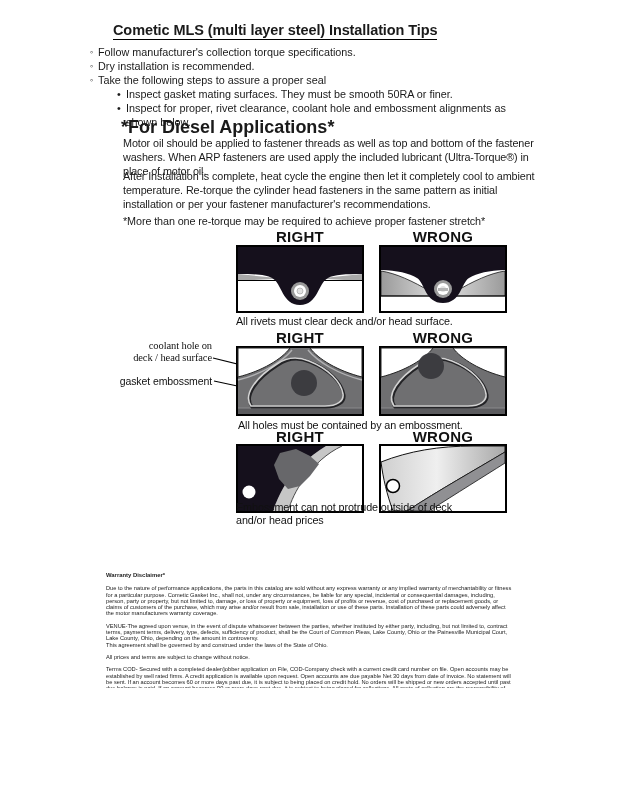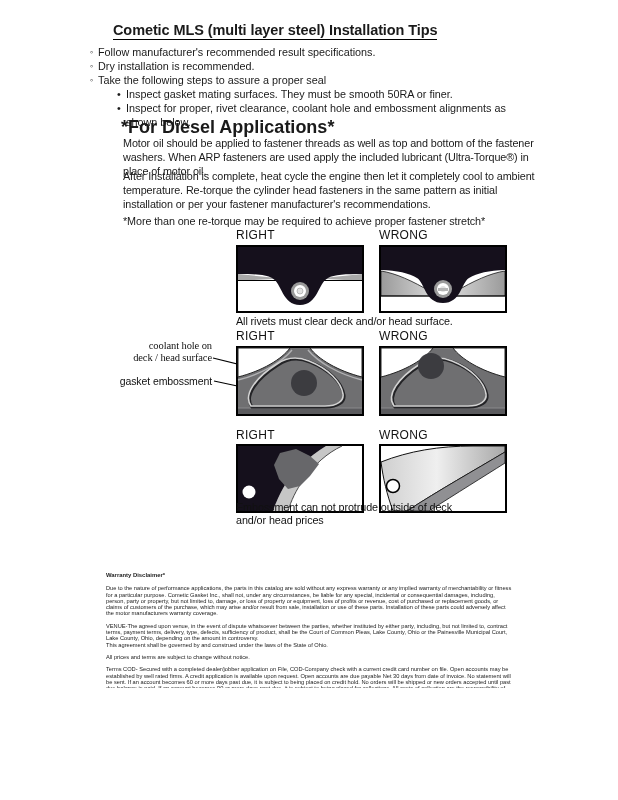--- a/index.html
+++ b/index.html
@@ -25,21 +25,21 @@
   .blist{left:90px;top:45px;width:440px;font-size:10.8px;line-height:14px;}
   .b-row{display:flex;}
   .b-dot{width:8px;flex:0 0 8px;font-size:9px;line-height:14px;}
   .sb-row{display:flex;padding-left:27px;}
   .sb-dot{width:9px;flex:0 0 9px;}
   .diesel-h{left:121px;top:117px;font-size:18px;font-weight:bold;}
   .para{left:103px;width:416px;font-size:10.8px;line-height:14px;letter-spacing:-0.1px;margin-left:20px;}
   .p1{top:136px;}
   .p2{top:169px;}
   .note{top:214px;}
-  .rw{font-size:12px;letter-spacing:0.3px;color:#111;width:128px;text-align:left;}
+  .rw{font-size:15px;letter-spacing:0.3px;color:#111;width:128px;text-align:center;font-weight:bold;}
   .dbox{width:128px;}
   .cap{font-size:10.8px;letter-spacing:-0.1px;color:#111;line-height:13px;}
   .ann{font-size:10.5px;line-height:12px;text-align:right;color:#111;letter-spacing:-0.1px;}
   .warr{left:106px;top:572px;width:406px;font-size:5.7px;line-height:6.3px;color:#222;}
   .warr .wh{font-weight:bold;font-size:5.9px;margin-bottom:7px;}
   .warr p{margin-bottom:6px;}
   .warr p.tight{margin-bottom:0;}
   .footer{left:388px;top:757px;font-size:14px;color:#000000;letter-spacing:0.2px;}
 </style>
 </head>
@@ -47,21 +47,21 @@
 
 <div class="page">
 
   <div class="abs title">
     <span>Cometic MLS (multi layer steel) Installation Tips</span>
   </div>
 
   <div class="abs blist">
     <div class="b-row">
       <span class="b-dot">◦</span>
-      <span>Follow manufacturer's recommended result specifications.</span>
+      <span>Follow manufacturer's collection torque specifications.</span>
     </div>
     <div class="b-row">
       <span class="b-dot">◦</span>
       <span>Dry installation is recommended.</span>
     </div>
     <div class="b-row">
       <span class="b-dot">◦</span>
       <span>Take the following steps to assure a proper seal</span>
     </div>
     <div class="sb-row">
@@ -156,20 +156,21 @@
     <line x1="2" y1="62" x2="126" y2="62" stroke="#8a8a8c" stroke-width="1"></line>
     <path d="M2,2 H54 C46,13 26,25 2,31 Z" fill="#fff" stroke="#222" stroke-width="1"></path>
     <path d="M126,2 H74 C82,13 102,25 126,31 Z" fill="#fff" stroke="#222" stroke-width="1"></path>
     <g>
       <path d="M16,61 C8,50 20,33 42,19 C52,12 62,11 74,16 C94,24 106,37 108,49 C109,56 102,61 90,61 Z" fill="none" stroke="#232326" stroke-width="3"></path>
       <path d="M15,60 C7,49 19,32 41,18 C51,11 61,10 73,15 C93,23 105,36 107,48 C108,55 101,60 89,60 Z" fill="none" stroke="#d2d2d2" stroke-width="1.6"></path>
     </g>
     <circle cx="52" cy="20" r="13" fill="var(--hole)"></circle>
   </svg>
 
+  <div class="abs cap" style="left:238px;top:419px;">All holes must be contained by an embossment.</div>
 
   <div class="abs rw" style="left:236px;top:428px;">RIGHT</div>
   <div class="abs rw" style="left:379px;top:428px;">WRONG</div>
 
   <svg class="abs dbox" style="left:236px;top:444px;" width="128" height="69" viewBox="0 0 128 69">
     <rect x="1" y="1" width="126" height="67" fill="#fff" stroke="#000" stroke-width="2"></rect>
     <path d="M90,2 C72,13 58,27 49,41 C43,51 39,61 37,67 H52 C55,57 60,46 68,35 C78,21 91,9 106,2 Z" fill="var(--diag-light)"></path>
     <path d="M106,2 C91,9 78,21 68,35 C60,46 55,57 52,67" stroke="#4a4a4a" stroke-width="1" fill="none"></path>
     <path d="M2,2 H90 C72,13 58,27 49,41 C43,51 39,61 37,67 H2 Z" fill="var(--diag-black)"></path>
     <polygon points="44,9 60,5 74,12 83,20 74,32 64,42 52,45 43,35 38,21" fill="#67676a"></polygon>

